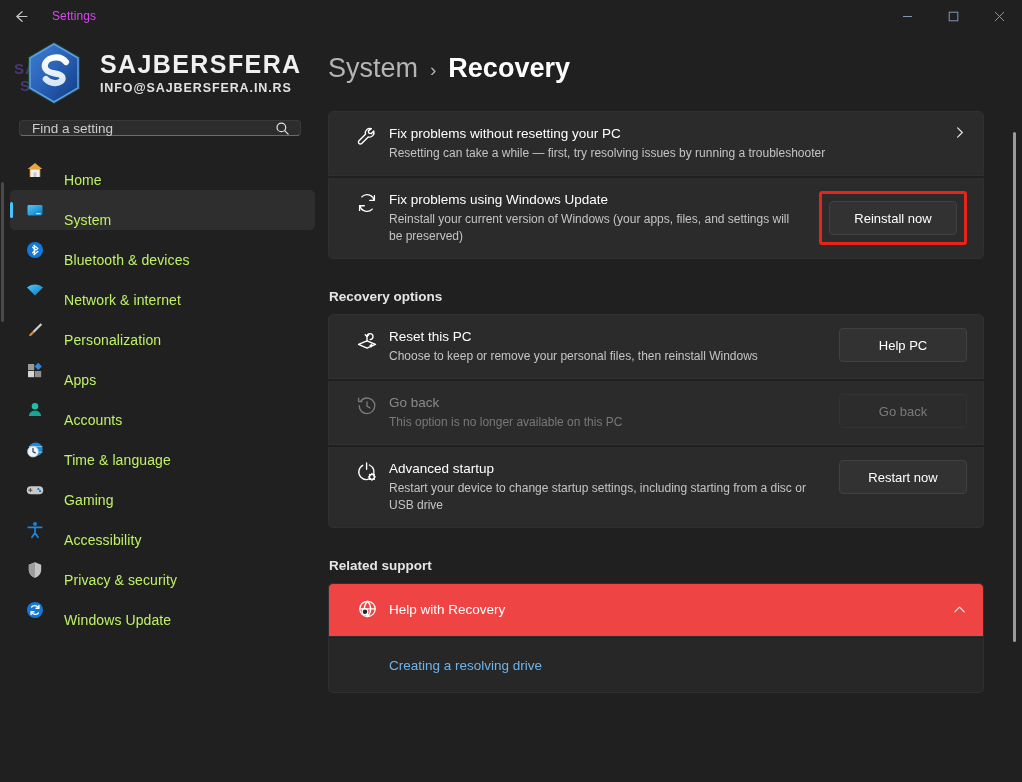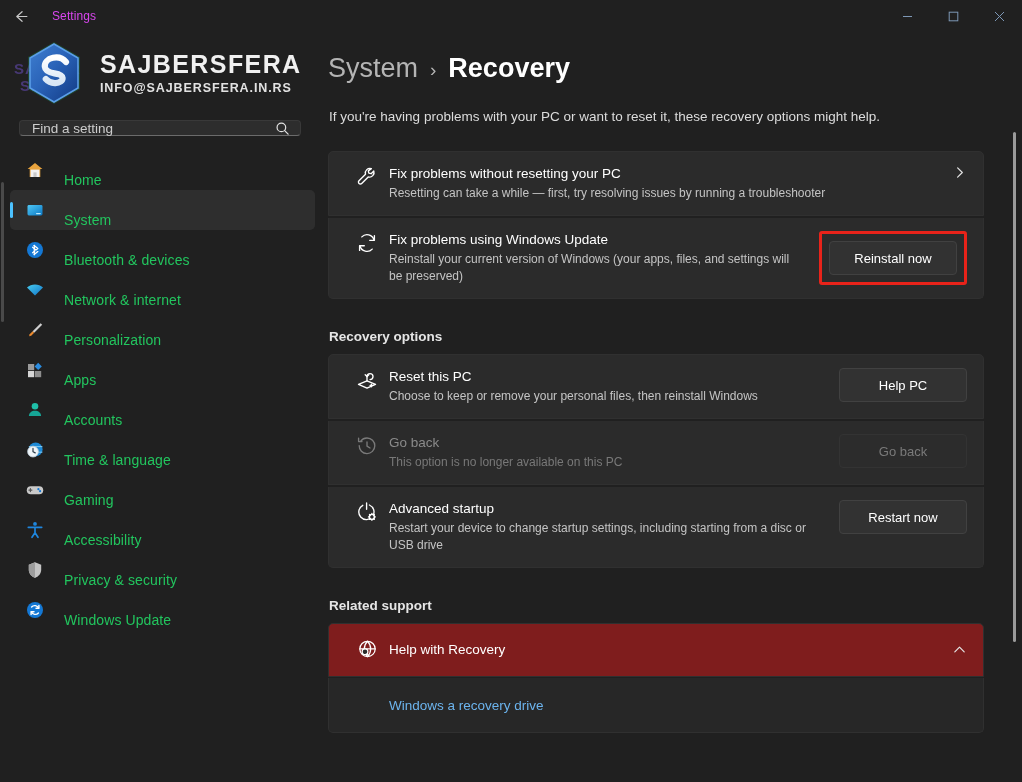--- a/index.html
+++ b/index.html
@@ -151,21 +151,21 @@
   }
   .nav-ico {
     width: 26px; height: 22px;
     flex: 0 0 26px;
     display: flex; align-items: center; justify-content: center;
     margin-right: 16px;
   }
   .nav-ico svg { display: block; }
   .nav-label {
     font-size: 14px;
-    color: #22c55e;
+    color: #bef264;
     letter-spacing: .1px;
     margin-top: 20px;
   }
 
   .side-scroll {
     position: absolute;
     left: 1px; top: 150px;
     width: 3px; height: 140px;
     background: #4a4a4a;
     border-radius: 2px;
@@ -301,21 +301,21 @@
   }
 
   .link {
     color: #6cb4ee;
     font-size: 13.5px;
     text-decoration: none;
     cursor: pointer;
   }
 
   .expander-row {
-    background: #7f1d1d;
+    background: #ef4444;
     border: 1px solid #303030;
     border-radius: 5px 5px 0 0;
     display: flex;
     align-items: center;
     padding: 13px 16px;
     min-height: 54px;
     cursor: pointer;
   }
   .expander-body {
     background: #272727;
@@ -560,21 +560,20 @@
 
     <div class="main">
       <div class="main-inner">
 
         <div class="breadcrumb">
           <span class="crumb-parent">System</span>
           <span class="crumb-sep">›</span>
           <span class="crumb-current">Recovery</span>
         </div>
 
-        <div class="subtitle">If you're having problems with your PC or want to reset it, these recovery options might help.</div>
 
         <div class="cards">
 
           <div class="card top clickable">
             <span class="card-ico">
               <svg width="24" height="24" viewBox="0 0 24 24" fill="none" stroke="currentColor" stroke-width="1.35" stroke-linecap="round" stroke-linejoin="round">
                 <path d="M16.4 3.6a4.6 4.6 0 00-5.9 5.6L4 15.7a1.9 1.9 0 102.7 2.7l6.5-6.5a4.6 4.6 0 005.6-5.9l-2.7 2.7-2.3-.5-.5-2.3z"></path>
               </svg>
             </span>
             <div class="card-txt">
@@ -675,21 +674,21 @@
             <div class="card-txt">
               <div class="card-title">Help with Recovery</div>
             </div>
             <span class="chev">
               <svg width="15" height="15" viewBox="0 0 16 16" fill="none" stroke="currentColor" stroke-width="1.3" stroke-linecap="round" stroke-linejoin="round">
                 <path d="M3 10.5l5-5 5 5"></path>
               </svg>
             </span>
           </div>
           <div class="expander-body">
-            <a class="link">Windows a recovery drive</a>
+            <a class="link">Creating a resolving drive</a>
           </div>
         </div>
 
       </div>
 
       <div class="main-scrollbar"></div>
     </div>
 
   </div>
 </div>

